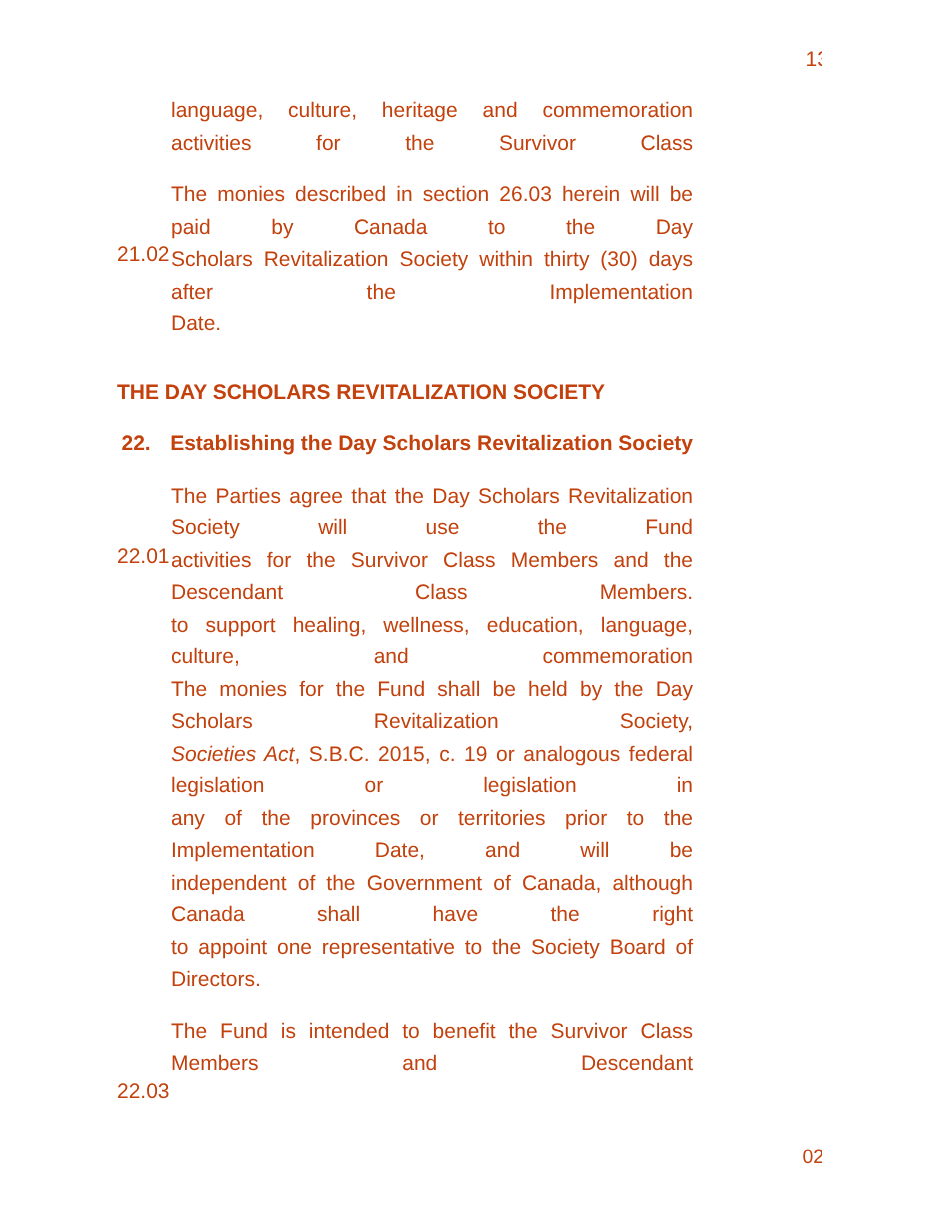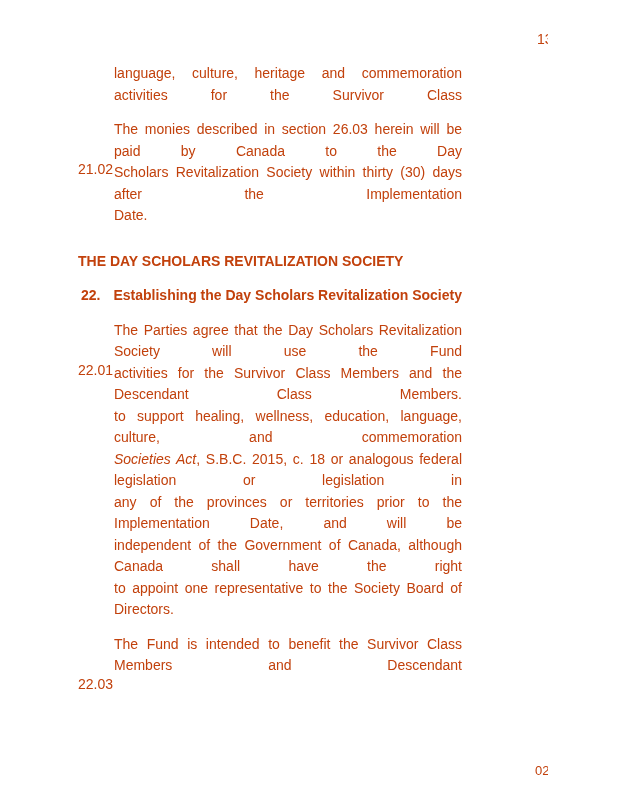--- a/index.html
+++ b/index.html
@@ -80,21 +80,22 @@
     <div class="h-sub">
       <span class="hnum">22.</span><span>Establishing the Day Scholars Revitalization Society</span>
     </div>
 
     <div class="para">
       <span class="pnum">22.01</span>
       <div>
           <div class="line"><span>The Parties agree that the Day Scholars Revitalization Society will use the Fund</span></div>
           <div class="line"><span>activities for the Survivor Class Members and the Descendant Class Members.</span></div>
           <div class="line"><span>to support healing, wellness, education, language, culture, and commemoration</span></div>
-          <div class="line"><em>Societies Act</em><span>, S.B.C. 2015, c. 18 or analogous federal legislation or legislation in</span></div>
+          <div class="line"><span>The monies for the Fund shall be held by the Day Scholars Revitalization Society,</span></div>
+          <div class="line"><em>Societies Act</em><span>, S.B.C. 2015, c. 19 or analogous federal legislation or legislation in</span></div>
           <div class="line"><span>any of the provinces or territories prior to the Implementation Date, and will be</span></div>
           <div class="line"><span>independent of the Government of Canada, although Canada shall have the right</span></div>
           <div class="line last"><span>to appoint one representative to the Society Board of Directors.</span></div>
         </div>
     </div>
 
 
     <div class="para">
       <span class="pnum">22.03</span>
       <div>

